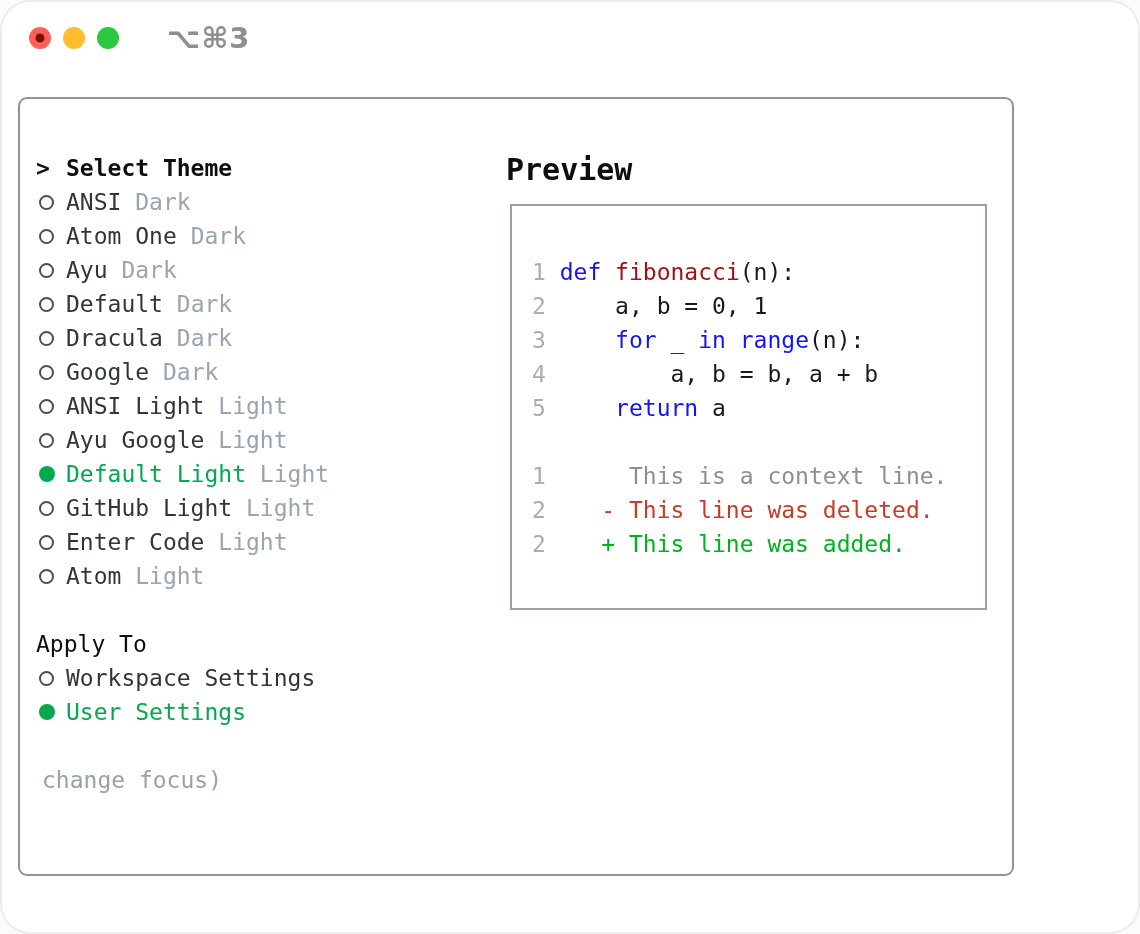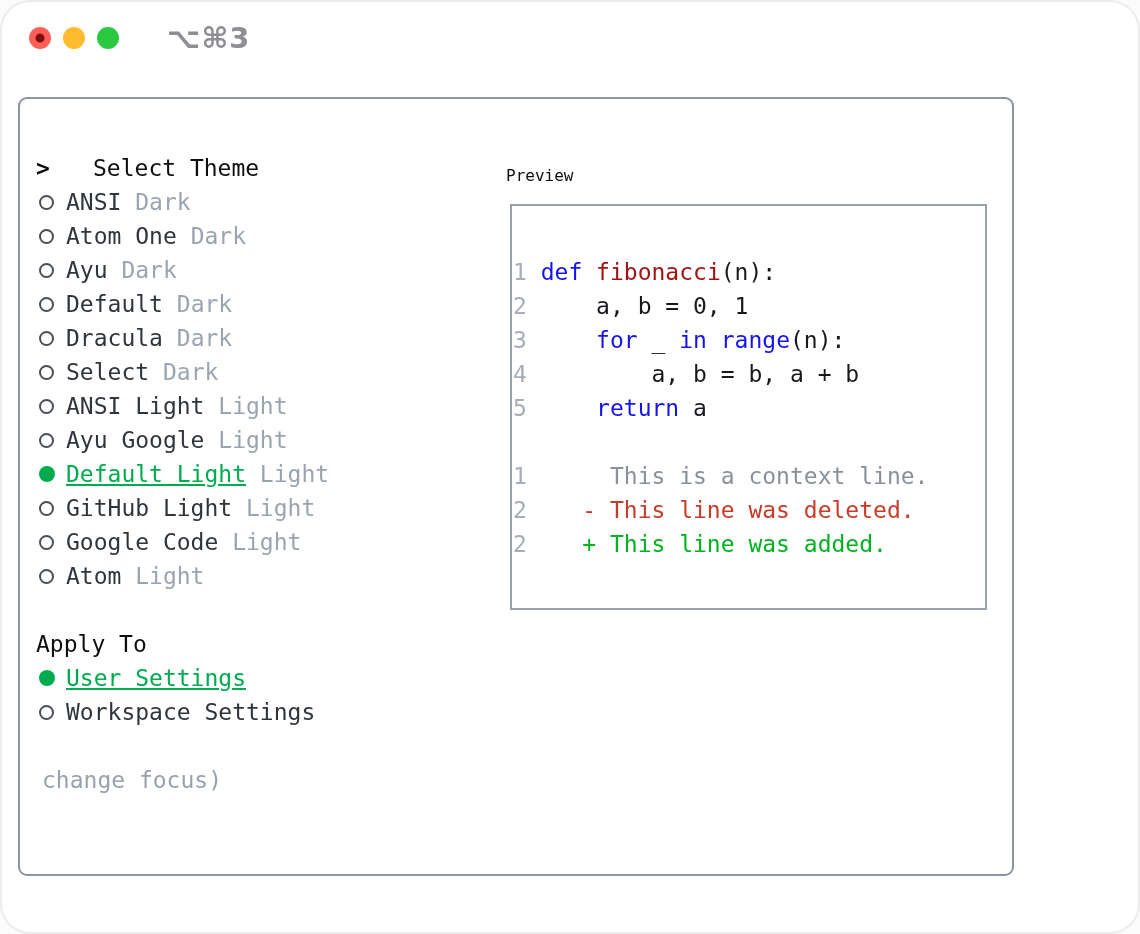--- a/index.html
+++ b/index.html
@@ -24,34 +24,34 @@
         border:2px solid var(--panel_border);border-radius:9px;box-sizing:border-box;}
 
   
   .leftcol{position:absolute;left:16px;top:52px;width:446px;font-size:23px;line-height:34px;}
   .row{display:flex;align-items:center;height:34px;white-space:pre;}
   .marker{width:30px;flex:0 0 30px;display:flex;align-items:center;}
   .caret{font-weight:bold;color:var(--header_black);}
   .ring{margin-left:3px;width:15px;height:15px;border:2px solid var(--ring_gray);
         border-radius:50%;box-sizing:border-box;}
   .dotsel{margin-left:3px;width:16px;height:16px;border-radius:50%;background:var(--green);}
-  .h-bold{font-weight:normal;color:var(--header_black);margin-left:27px;}
+  .h-bold{font-weight:bold;color:var(--header_black);}
   .tname{color:var(--name_dark);}
-  .tname.sel{color:var(--green);text-decoration:underline;}
+  .tname.sel{color:var(--green);}
   .ttag{color:var(--tag_gray);margin-left:1ch;}
   .spacer{height:34px;}
   .subheader{color:var(--header_black);height:34px;line-height:34px;}
   .help{color:var(--help_gray);padding-left:6px;height:34px;line-height:34px;white-space:pre;}
 
   
-  .preview-h{position:absolute;left:486px;top:60px;height:34px;line-height:34px;
-        font-size:16px;font-weight:normal;color:var(--header_black);}
+  .preview-h{position:absolute;left:486px;top:54px;height:34px;line-height:34px;
+        font-size:30px;font-weight:bold;color:var(--header_black);}
   .pbox{position:absolute;left:490px;top:105px;width:477px;height:406px;
         border:2px solid var(--box_border);box-sizing:border-box;
-        padding:15px 0 0 1px;font-size:23px;line-height:34px;white-space:pre;overflow:hidden;}
+        padding:15px 0 0 20px;font-size:23px;line-height:34px;white-space:pre;overflow:hidden;}
   .pline{height:34px;}
   .seg-num{color:var(--num_gray);}
   .seg-kw{color:var(--kw_blue);}
   .seg-fn{color:var(--fn_red);}
   .seg-pl{color:var(--code_text);}
   .seg-ctx{color:var(--ctx_gray);}
   .seg-del{color:var(--del_red);}
   .seg-add{color:var(--add_green);}
 </style>
 </head>
@@ -75,36 +75,36 @@
         <span class="marker"><span class="caret">&gt;</span></span>
         <span class="h-bold">Select Theme</span>
       </div>
 
       <div id="theme-list">
           <div class="row"><span class="marker"><span class="ring"></span></span><span class="tname">ANSI</span><span class="ttag">Dark</span></div>
           <div class="row"><span class="marker"><span class="ring"></span></span><span class="tname">Atom One</span><span class="ttag">Dark</span></div>
           <div class="row"><span class="marker"><span class="ring"></span></span><span class="tname">Ayu</span><span class="ttag">Dark</span></div>
           <div class="row"><span class="marker"><span class="ring"></span></span><span class="tname">Default</span><span class="ttag">Dark</span></div>
           <div class="row"><span class="marker"><span class="ring"></span></span><span class="tname">Dracula</span><span class="ttag">Dark</span></div>
-          <div class="row"><span class="marker"><span class="ring"></span></span><span class="tname">Select</span><span class="ttag">Dark</span></div>
+          <div class="row"><span class="marker"><span class="ring"></span></span><span class="tname">Google</span><span class="ttag">Dark</span></div>
           <div class="row"><span class="marker"><span class="ring"></span></span><span class="tname">ANSI Light</span><span class="ttag">Light</span></div>
           <div class="row"><span class="marker"><span class="ring"></span></span><span class="tname">Ayu Google</span><span class="ttag">Light</span></div>
           <div class="row"><span class="marker"><span class="dotsel"></span></span><span class="tname sel">Default Light</span><span class="ttag">Light</span></div>
           <div class="row"><span class="marker"><span class="ring"></span></span><span class="tname">GitHub Light</span><span class="ttag">Light</span></div>
-          <div class="row"><span class="marker"><span class="ring"></span></span><span class="tname">Google Code</span><span class="ttag">Light</span></div>
+          <div class="row"><span class="marker"><span class="ring"></span></span><span class="tname">Enter Code</span><span class="ttag">Light</span></div>
           <div class="row"><span class="marker"><span class="ring"></span></span><span class="tname">Atom</span><span class="ttag">Light</span></div>
         </div>
 
       <div class="spacer"></div>
 
       <div class="subheader">Apply To</div>
 
       <div id="apply-list">
+          <div class="row"><span class="marker"><span class="ring"></span></span><span class="tname">Workspace Settings</span></div>
           <div class="row"><span class="marker"><span class="dotsel"></span></span><span class="tname sel">User Settings</span></div>
-          <div class="row"><span class="marker"><span class="ring"></span></span><span class="tname">Workspace Settings</span></div>
         </div>
 
       <div class="spacer"></div>
 
       <div class="help">change focus)</div>
     </div>
 
     <div class="preview-h">Preview</div>
 
     <div class="pbox" id="preview-box"><div class="pline"></div><div class="pline"><span class="seg-num">1 </span><span class="seg-kw">def</span><span class="seg-pl"> </span><span class="seg-fn">fibonacci</span><span class="seg-pl">(n):</span></div><div class="pline"><span class="seg-num">2</span><span class="seg-pl">     a, b = 0, 1</span></div><div class="pline"><span class="seg-num">3</span><span class="seg-pl">     </span><span class="seg-kw">for</span><span class="seg-pl"> _ </span><span class="seg-kw">in</span><span class="seg-pl"> </span><span class="seg-kw">range</span><span class="seg-pl">(n):</span></div><div class="pline"><span class="seg-num">4</span><span class="seg-pl">         a, b = b, a + b</span></div><div class="pline"><span class="seg-num">5</span><span class="seg-pl">     </span><span class="seg-kw">return</span><span class="seg-pl"> a</span></div><div class="pline"></div><div class="pline"><span class="seg-num">1</span><span class="seg-ctx">      This is a context line.</span></div><div class="pline"><span class="seg-num">2</span><span class="seg-pl">    </span><span class="seg-del">- This line was deleted.</span></div><div class="pline"><span class="seg-num">2</span><span class="seg-pl">    </span><span class="seg-add">+ This line was added.</span></div><div class="pline"></div></div>

